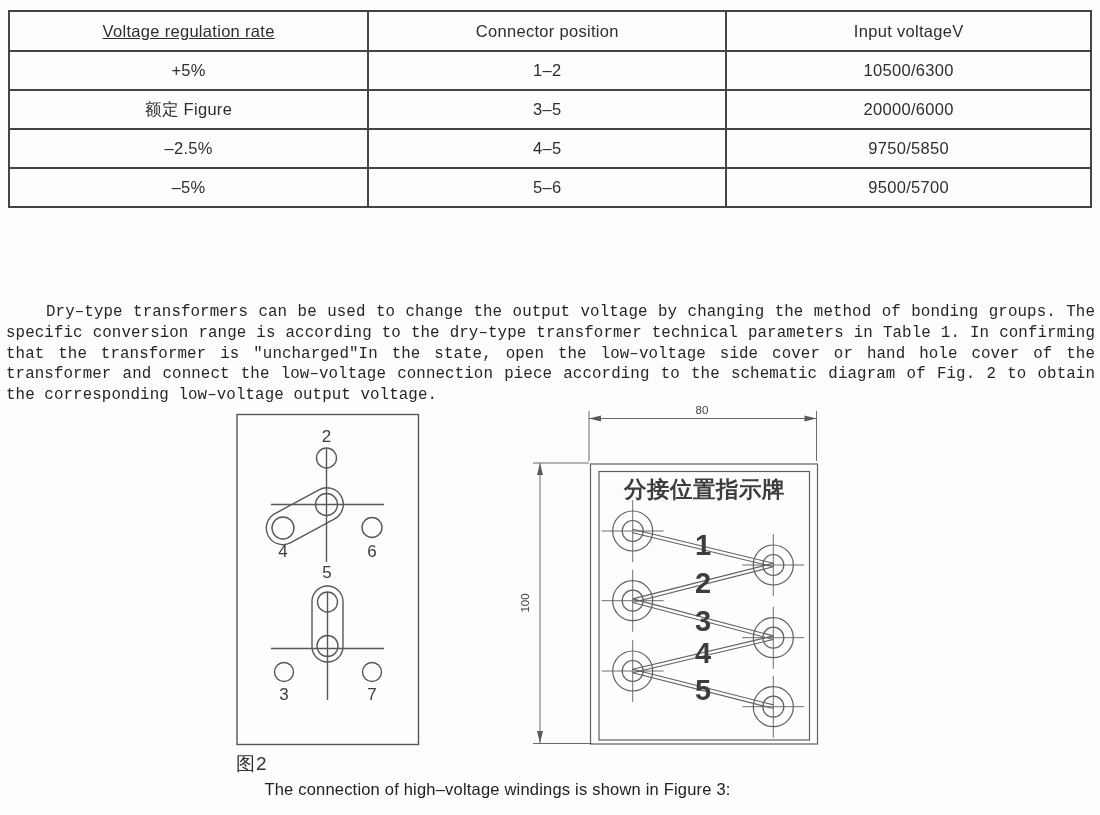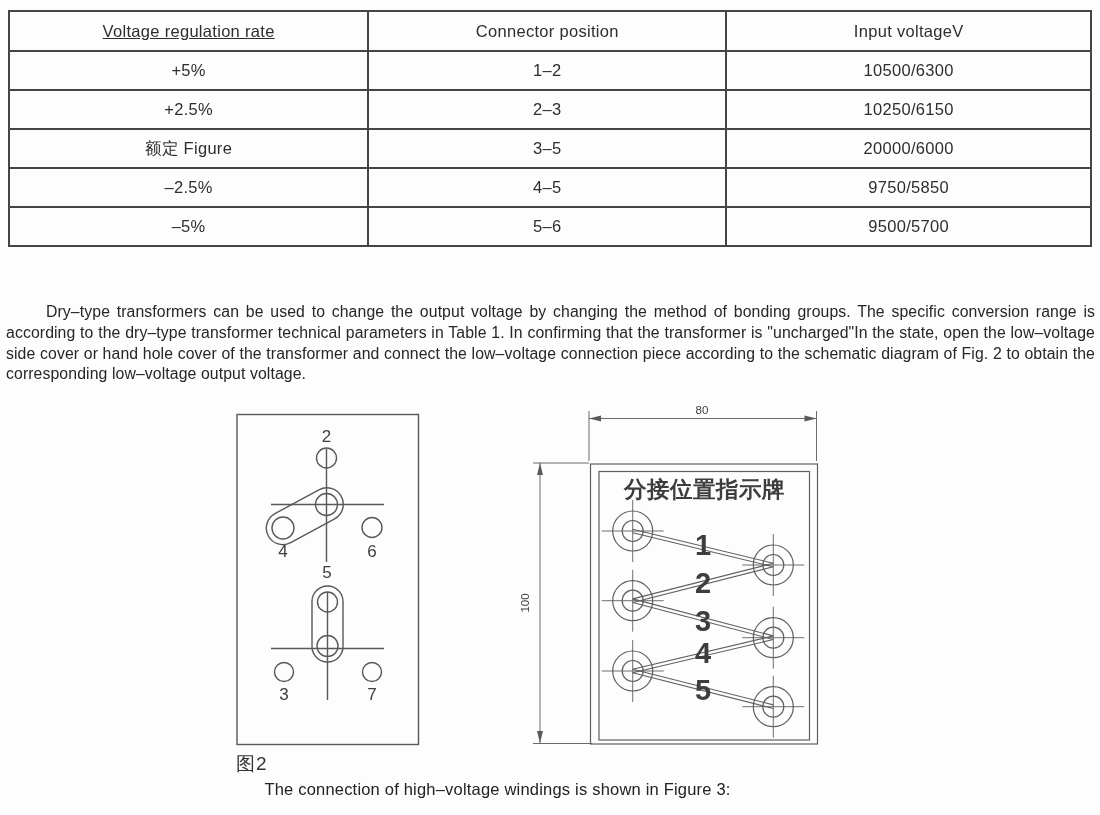--- a/index.html
+++ b/index.html
@@ -18,21 +18,21 @@
     font-size:16.5px;font-weight:normal;color:#2e2e2e;
     padding:0;letter-spacing:0.3px;
   }
   .spec-table th{height:38px;}
   .spec-table td{height:37px;}
   .col1{width:33.2%;text-decoration:underline;} .col2{width:33.1%;} .col3{width:33.7%;margin-top:32px;}
   
   .body-text{
     position:absolute;left:6px;right:5px;top:302px;margin:0;
     font-size:15.8px;line-height:20.8px;text-align:justify;text-indent:40px;
-    color:#262626;letter-spacing:0.1px;
+    color:#262626;letter-spacing:0.1px;font-family:Liberation Mono, monospace;
   }
   
   .fig-svg{position:absolute;}
   .fig2-svg{left:236px;top:413px;}
   .plate-svg{left:505px;top:395px;}
   .fig-svg text{
     font-family:"Liberation Sans","DejaVu Sans",sans-serif;
     fill:#3d3d3d;
   }
   .term-label{font-size:17px;}
@@ -57,25 +57,20 @@
       <th class="col1">Voltage regulation rate</th>
       <th class="col2">Connector position</th>
       <th class="col3">Input voltageV</th>
     </tr>
   </thead>
   <tbody>
     <tr>
       <td>+5%</td>
       <td>1–2</td>
       <td>10500/6300</td>
-    </tr>
-    <tr>
-      <td>+2.5%</td>
-      <td>2–3</td>
-      <td>10250/6150</td>
     </tr>
     <tr>
       <td>额定 Figure</td>
       <td>3–5</td>
       <td>20000/6000</td>
     </tr>
     <tr>
       <td>–2.5%</td>
       <td>4–5</td>
       <td>9750/5850</td>

